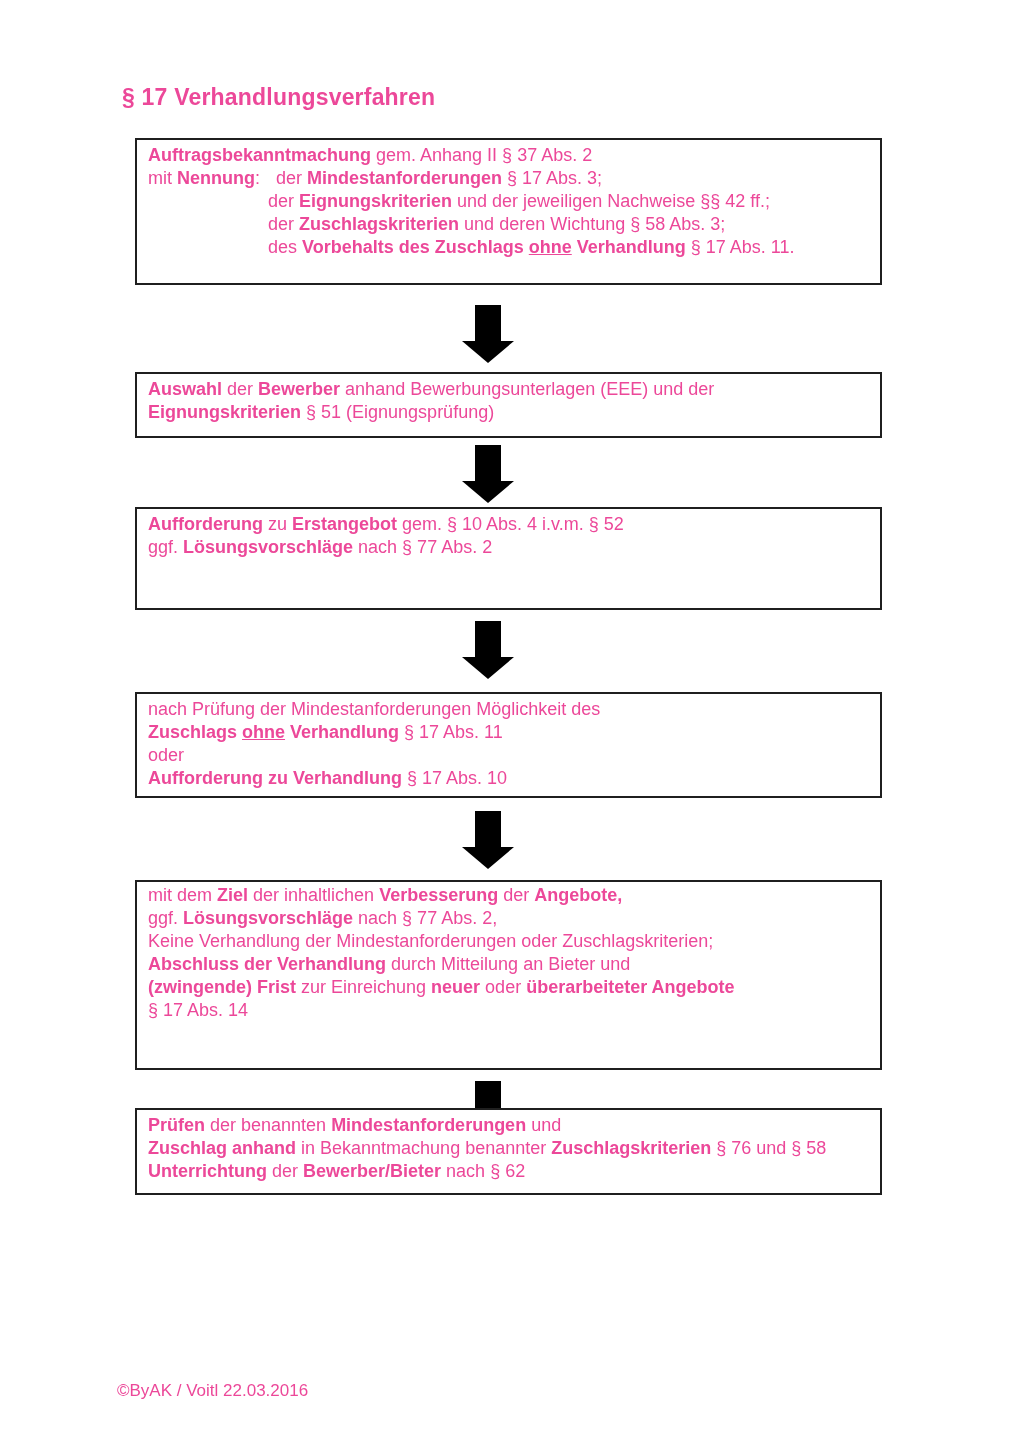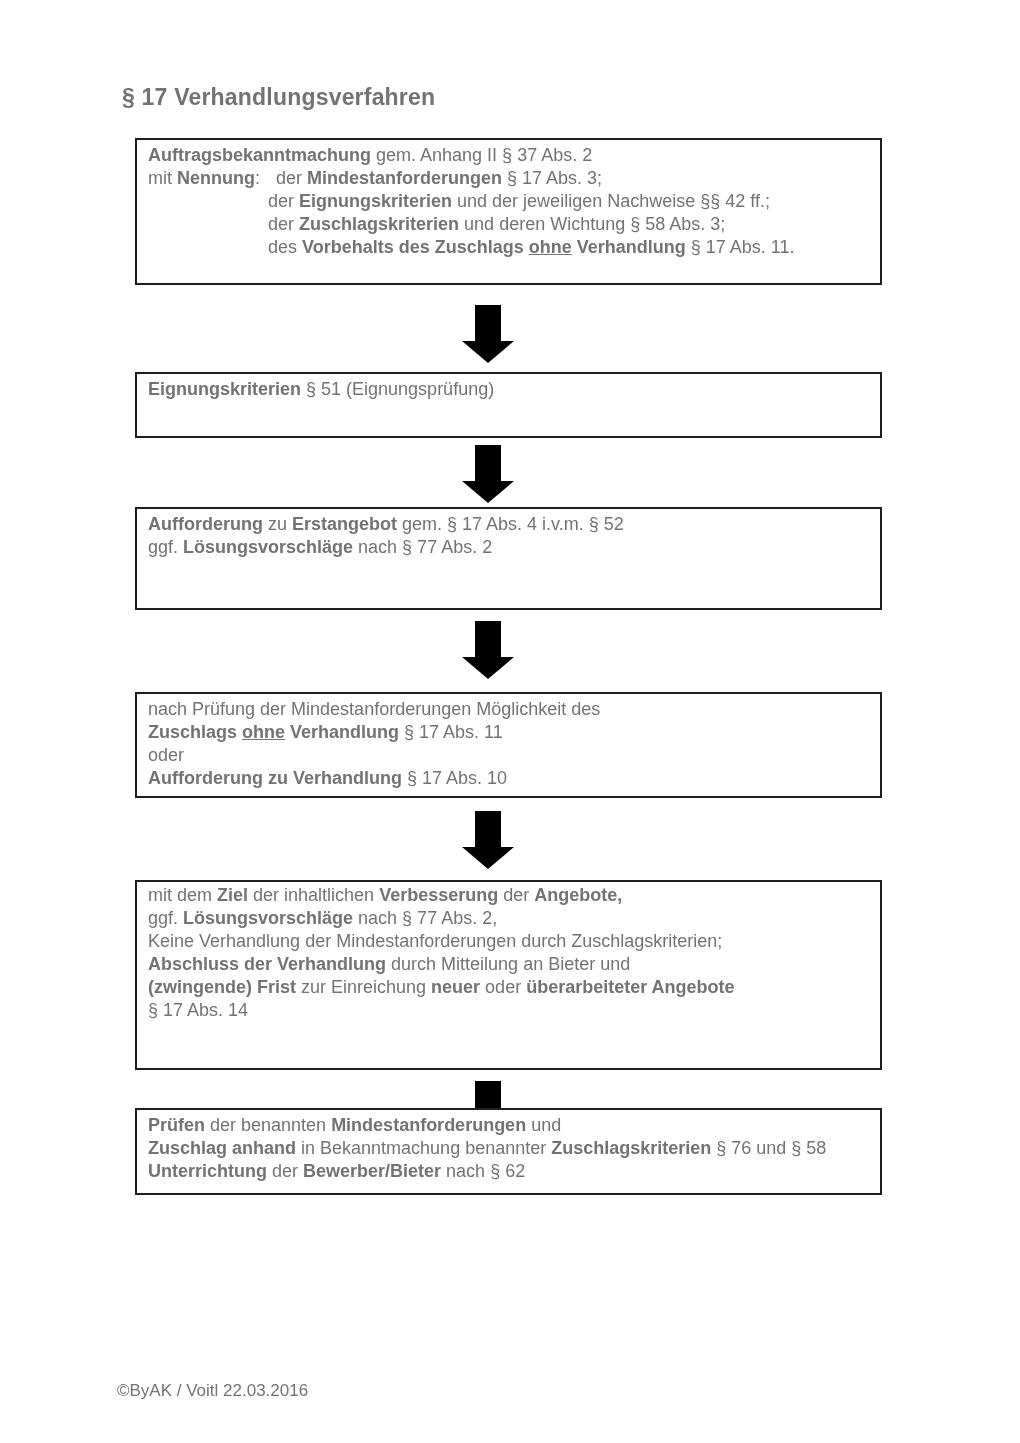--- a/index.html
+++ b/index.html
@@ -1,18 +1,18 @@
 <!DOCTYPE html>
 <html><head>
 <meta charset="utf-8">
 <style>
   html,body { margin:0; padding:0; background:#fff; }
   .page {
     position:relative; width:1020px; height:1443px; background:#ffffff;
-    font-family:"Liberation Sans", sans-serif; color:#737373; overflow:hidden;
+    font-family:"Liberation Sans", sans-serif; color:#ec4899; overflow:hidden;
   }
   .title {
     position:absolute; left:122px; top:84px; margin:0;
     font-size:23px; font-weight:bold; letter-spacing:0.2px;
   }
   .box {
     position:absolute; left:135px; width:747px; box-sizing:border-box;
     border:2px solid #1f1f1f; background:#fff;
   }
   .bx { padding:4px 11px; font-size:18px; line-height:23px; }
@@ -53,32 +53,33 @@
       </div>
   </div>
 
   <div class="arrow a1">
     <div class="shaft"></div>
     <div class="head"></div>
   </div>
 
   <div class="box b2">
     <div class="bx">
+        <div class="line"><span class="bold">Auswahl</span><span> der </span><span class="bold">Bewerber</span><span> anhand Bewerbungsunterlagen (EEE) und der</span></div>
         <div class="line"><span class="bold">Eignungskriterien</span><span> § 51 (Eignungsprüfung)</span></div>
       </div>
   </div>
 
   <div class="arrow a2">
     <div class="shaft"></div>
     <div class="head"></div>
   </div>
 
   <div class="box b3">
     <div class="bx">
-        <div class="line"><span class="bold">Aufforderung</span><span> zu </span><span class="bold">Erstangebot</span><span> gem. § 17 Abs. 4 i.v.m. § 52</span></div>
+        <div class="line"><span class="bold">Aufforderung</span><span> zu </span><span class="bold">Erstangebot</span><span> gem. § 10 Abs. 4 i.v.m. § 52</span></div>
         <div class="line"><span>ggf. </span><span class="bold">Lösungsvorschläge</span><span> nach § 77 Abs. 2</span></div>
       </div>
   </div>
 
   <div class="arrow a3">
     <div class="shaft"></div>
     <div class="head"></div>
   </div>
 
   <div class="box b4">
@@ -92,21 +93,21 @@
 
   <div class="arrow a4">
     <div class="shaft"></div>
     <div class="head"></div>
   </div>
 
   <div class="box b5">
     <div class="bx">
         <div class="line"><span>mit dem </span><span class="bold">Ziel</span><span> der inhaltlichen </span><span class="bold">Verbesserung</span><span> der </span><span class="bold">Angebote,</span></div>
         <div class="line"><span>ggf. </span><span class="bold">Lösungsvorschläge</span><span> nach § 77 Abs. 2,</span></div>
-        <div class="line"><span>Keine Verhandlung der Mindestanforderungen durch Zuschlagskriterien;</span></div>
+        <div class="line"><span>Keine Verhandlung der Mindestanforderungen oder Zuschlagskriterien;</span></div>
         <div class="line"><span class="bold">Abschluss der Verhandlung</span><span> durch Mitteilung an Bieter und</span></div>
         <div class="line"><span class="bold">(zwingende) Frist</span><span> zur Einreichung </span><span class="bold">neuer</span><span> oder </span><span class="bold">überarbeiteter Angebote</span></div>
         <div class="line"><span>§ 17 Abs. 14</span></div>
       </div>
   </div>
 
   <div class="arrow a5">
     <div class="shaft"></div>
     <div class="head"></div>
   </div>

